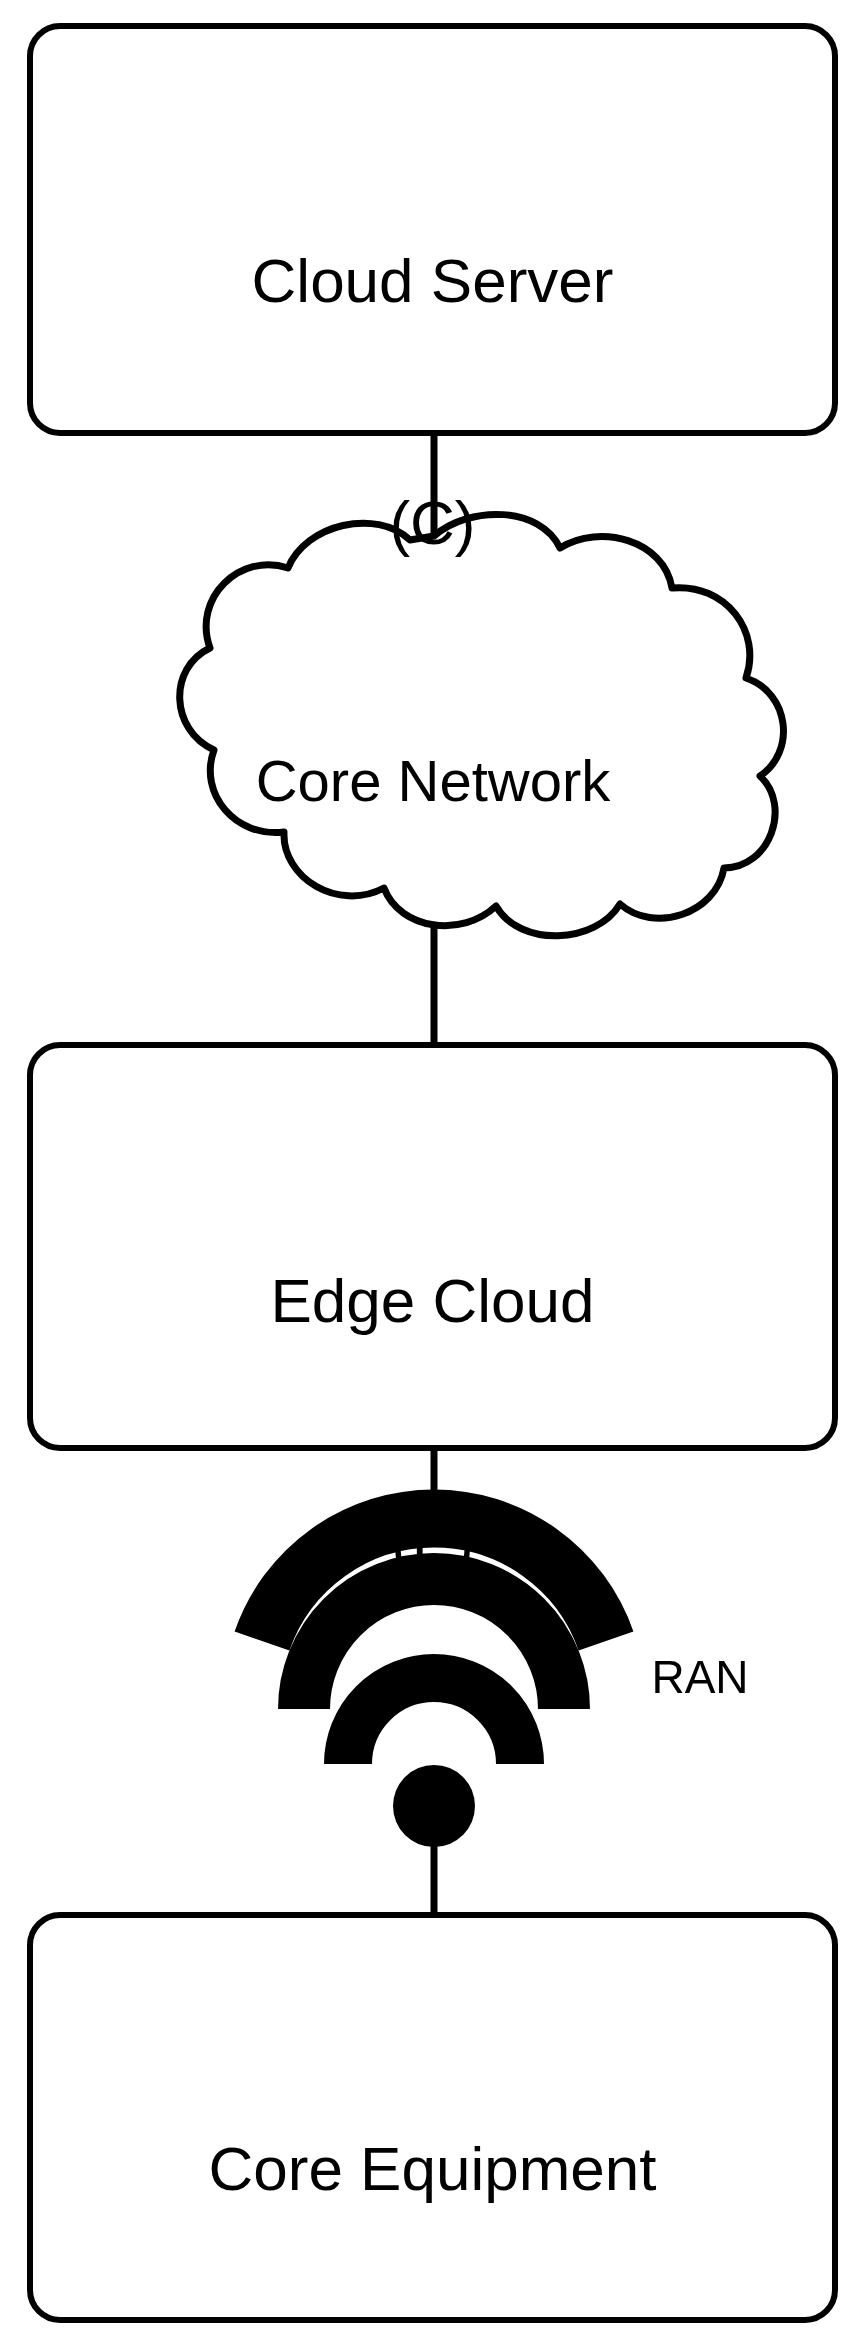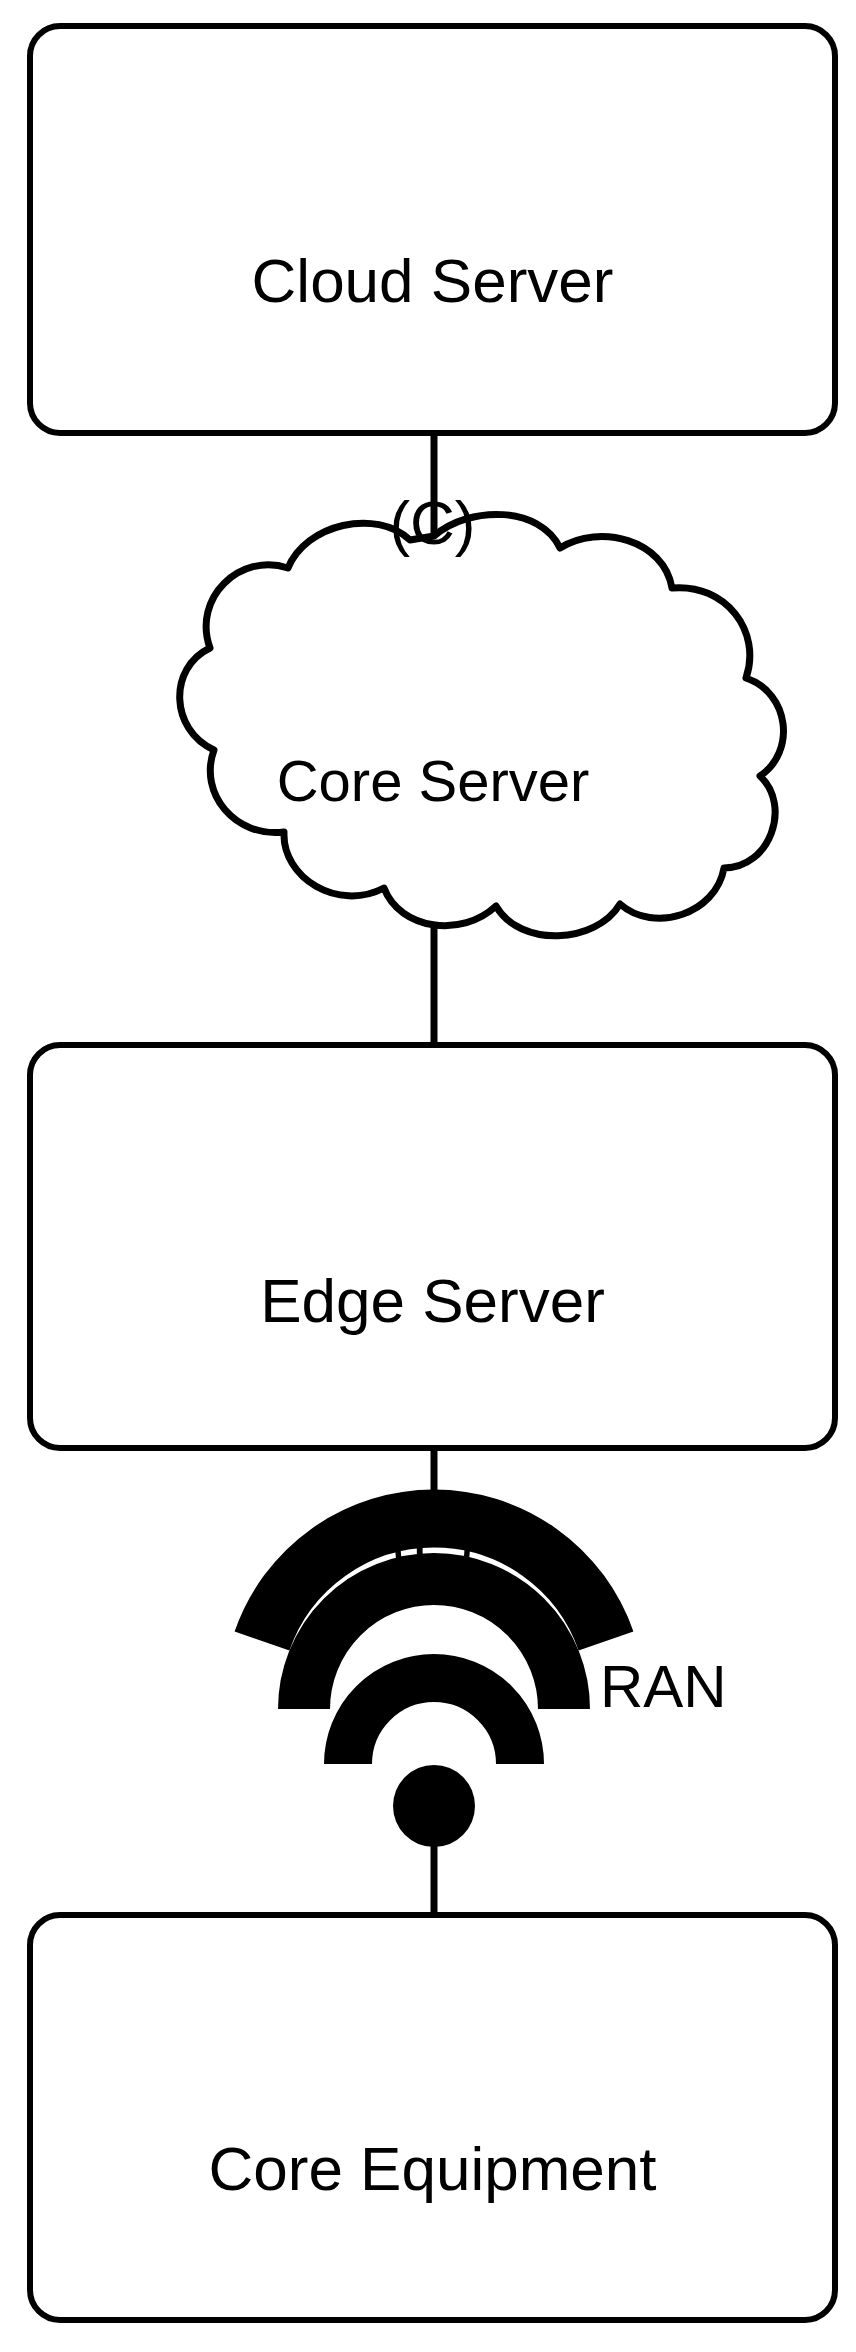--- a/index.html
+++ b/index.html
@@ -64,22 +64,22 @@
     top: 1100px;
     width: 805px;
     font-size: 62px;
   }
 
   
   #label-ran {
     left: 600px;
     top: 1648px;
     width: 200px;
-    text-align: left;
-    font-size: 60px;
+    text-align: center;
+    font-size: 46px;
   }
 
   
   #label-user-equipment {
     left: 30px;
     top: 1968px;
     width: 805px;
     font-size: 62px;
   }
 </style>
@@ -131,25 +131,25 @@
 
     <rect x="30" y="1915" width="805" height="405" rx="30" ry="30" fill="#ffffff" stroke="#000000" stroke-width="6"></rect>
   </svg>
 
   <div class="node-label" id="label-cloud-server">
     <span class="l1">Cloud Server</span>
     <span class="l2">(C)</span>
   </div>
 
   <div class="node-label" id="label-core-network">
-    <span class="l1">Core Server</span>
+    <span class="l1">Core Network</span>
   </div>
 
   <div class="node-label" id="label-edge-server">
-    <span class="l1">Edge Server</span>
+    <span class="l1">Edge Cloud</span>
     <span class="l2">(E)</span>
   </div>
 
   <div class="node-label" id="label-ran">RAN</div>
 
   <div class="node-label" id="label-user-equipment">
     <span class="l1">Core Equipment</span>
     
   </div>
 

